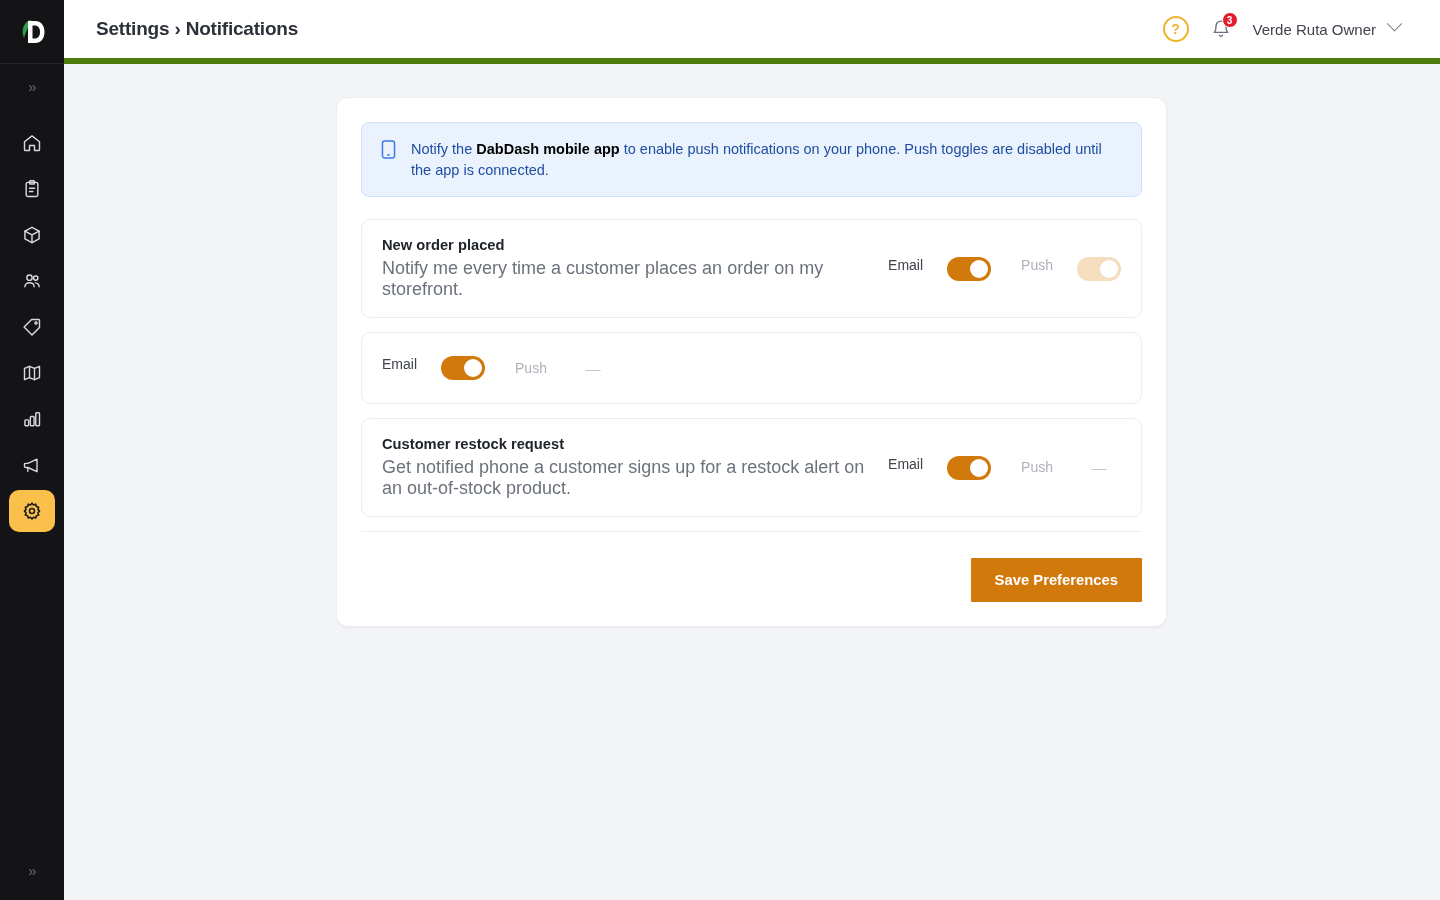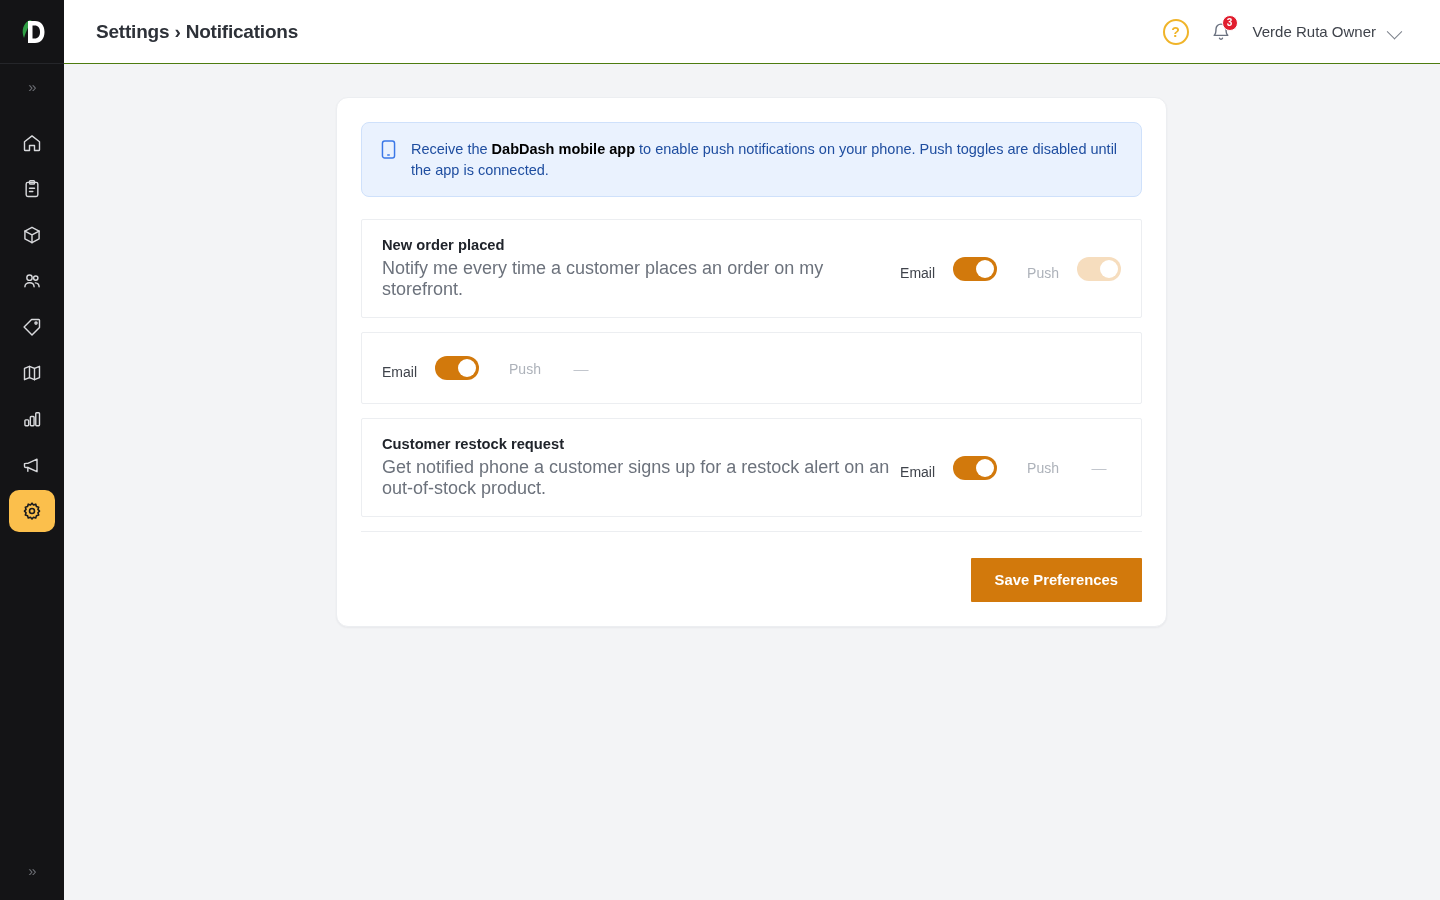--- a/index.html
+++ b/index.html
@@ -37,21 +37,21 @@
     fill: none; stroke-linecap: round; stroke-linejoin: round; }
   .nav-item.active { background: #fbbf4c; }
   .nav-item.active svg { stroke: #1b1b1d; stroke-width: 1.9; }
   .sidebar-bottom { margin-top: auto; margin-bottom: 8px; }
 
   
   .header {
     position: absolute; left: 64px; top: 0;
     width: 1376px; height: 64px;
     background: #ffffff;
-    border-bottom: 1px solid #4d7c0f;
+    border-bottom: 6px solid #4d7c0f;
     display: flex; align-items: center;
   }
   .page-title {
     margin-left: 32px;
     font-size: 19px; font-weight: bold; color: #2d3138;
     letter-spacing: -0.2px;
   }
   .header-right {
     margin-left: auto; margin-right: 40px;
     display: flex; align-items: center; gap: 20px;
@@ -67,21 +67,21 @@
   .bell-wrap svg { width: 20px; height: 20px; stroke: #6b7280; stroke-width: 1.7;
     fill:none; stroke-linecap: round; stroke-linejoin: round; }
   .bell-badge {
     position: absolute; top: -4px; right: -5px;
     min-width: 16px; height: 16px; border-radius: 8px;
     background: #e11d2e; color: #fff;
     font-size: 10px; font-weight: bold;
     display: flex; align-items: center; justify-content: center;
     padding: 0 4px; border: 1.5px solid #fff;
   }
-  .user-menu { display: flex; align-items: flex-end; gap: 13px; }
+  .user-menu { display: flex; align-items: flex-start; gap: 13px; }
   .user-name { font-size: 15px; color: #3f434b; }
   .chev { width: 11px; height: 11px; border-right: 1.8px solid #7b808a;
     border-bottom: 1.8px solid #7b808a; transform: rotate(45deg) translate(-2px,-2px); }
 
   
   .card {
     position: absolute; left: 336px; top: 97px;
     width: 831px;
     background: #ffffff;
     border-radius: 12px;
@@ -100,31 +100,31 @@
   .banner-icon { flex: 0 0 auto; margin-top: 1px; }
   .banner-icon svg { width: 17px; height: 19px; stroke: #3b78e7; stroke-width: 1.7;
     fill: none; stroke-linecap: round; stroke-linejoin: round; }
   .banner-text {
     font-size: 14.5px; color: #1f4ea0; line-height: 1.42; max-width: 712px;
   }
   .banner-text b { font-weight: bold; color: #000000; }
 
   .row {
     border: 1px solid #eceef1;
-    border-radius: 2px;
+    border-radius: 9px;
     padding: 17px 20px;
     display: flex; align-items: center;
     margin-bottom: 14px;
     min-height: 72px;
   }
   .row-info { flex: 1 1 auto; }
   .row-title { font-size: 14.7px; font-weight: bold; color: #20242b; margin-bottom: 5px; }
   .row-desc { font-size: 18px; color: #6c727c; }
   .row-controls { display: flex; align-items: center; gap: 0; flex: 0 0 auto; }
-  .ctrl { display: flex; align-items: flex-end; gap: 18px; }
+  .ctrl { display: flex; align-items: flex-start; gap: 24px; }
   .ctrl + .ctrl { margin-left: 30px; }
   .ctrl-label { font-size: 14px; color: #3f434b; }
   .ctrl-label.dim { color: #adb2ba; }
 
   .toggle {
     width: 44px; height: 24px; border-radius: 12px;
     background: #d2790c; position: relative; flex: 0 0 auto;
   }
   .toggle .knob {
     position: absolute; top: 3px; left: 23px;
@@ -250,21 +250,21 @@
 <div class="card">
 
   <div class="banner">
     <span class="banner-icon">
       <svg viewBox="0 0 18 22">
         <rect x="2" y="1.2" width="14" height="19.6" rx="2.6"></rect>
         <path d="M8.1 17.4 h1.8"></path>
       </svg>
     </span>
     <div class="banner-text">
-      <span>Receive the </span><b>DabDash mobile app</b><span> to enable push notifications on your phone. Push toggles are disabled until the app is connected.</span>
+      <span>Notify the </span><b>DabDash mobile app</b><span> to enable push notifications on your phone. Push toggles are disabled until the app is connected.</span>
     </div>
   </div>
 
   <div class="row">
     <div class="row-info">
       <div class="row-title">New order placed</div>
       <div class="row-desc">Notify me every time a customer places an order on my storefront.</div>
     </div>
     <div class="row-controls">
       <div class="ctrl">

